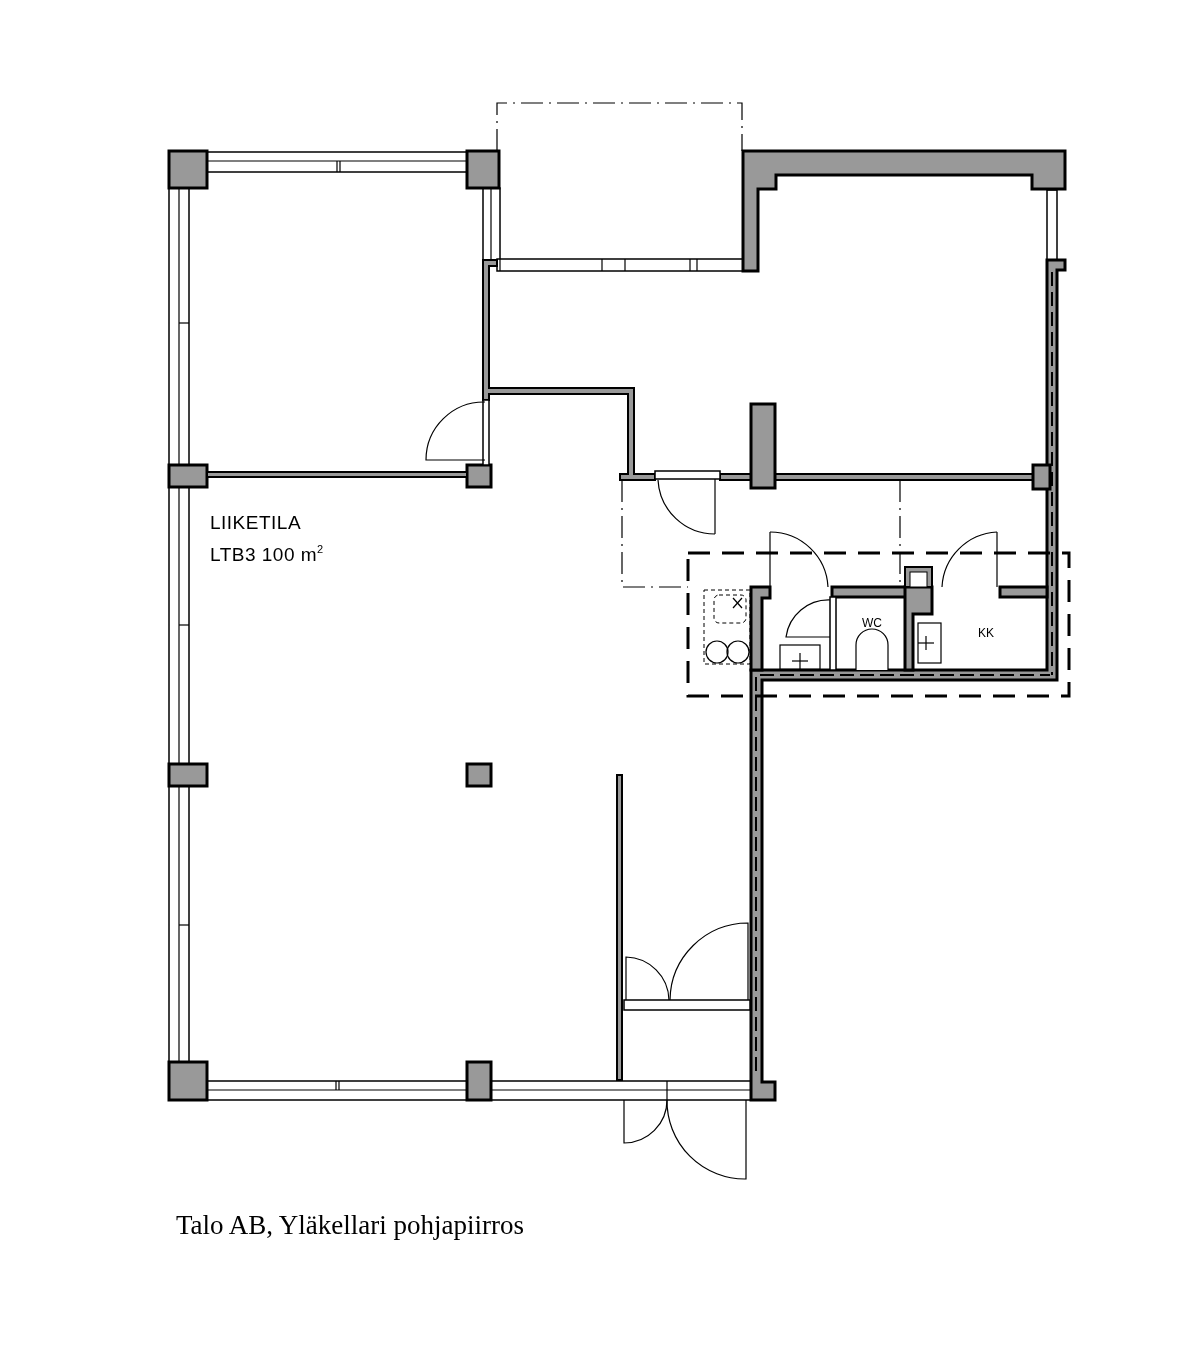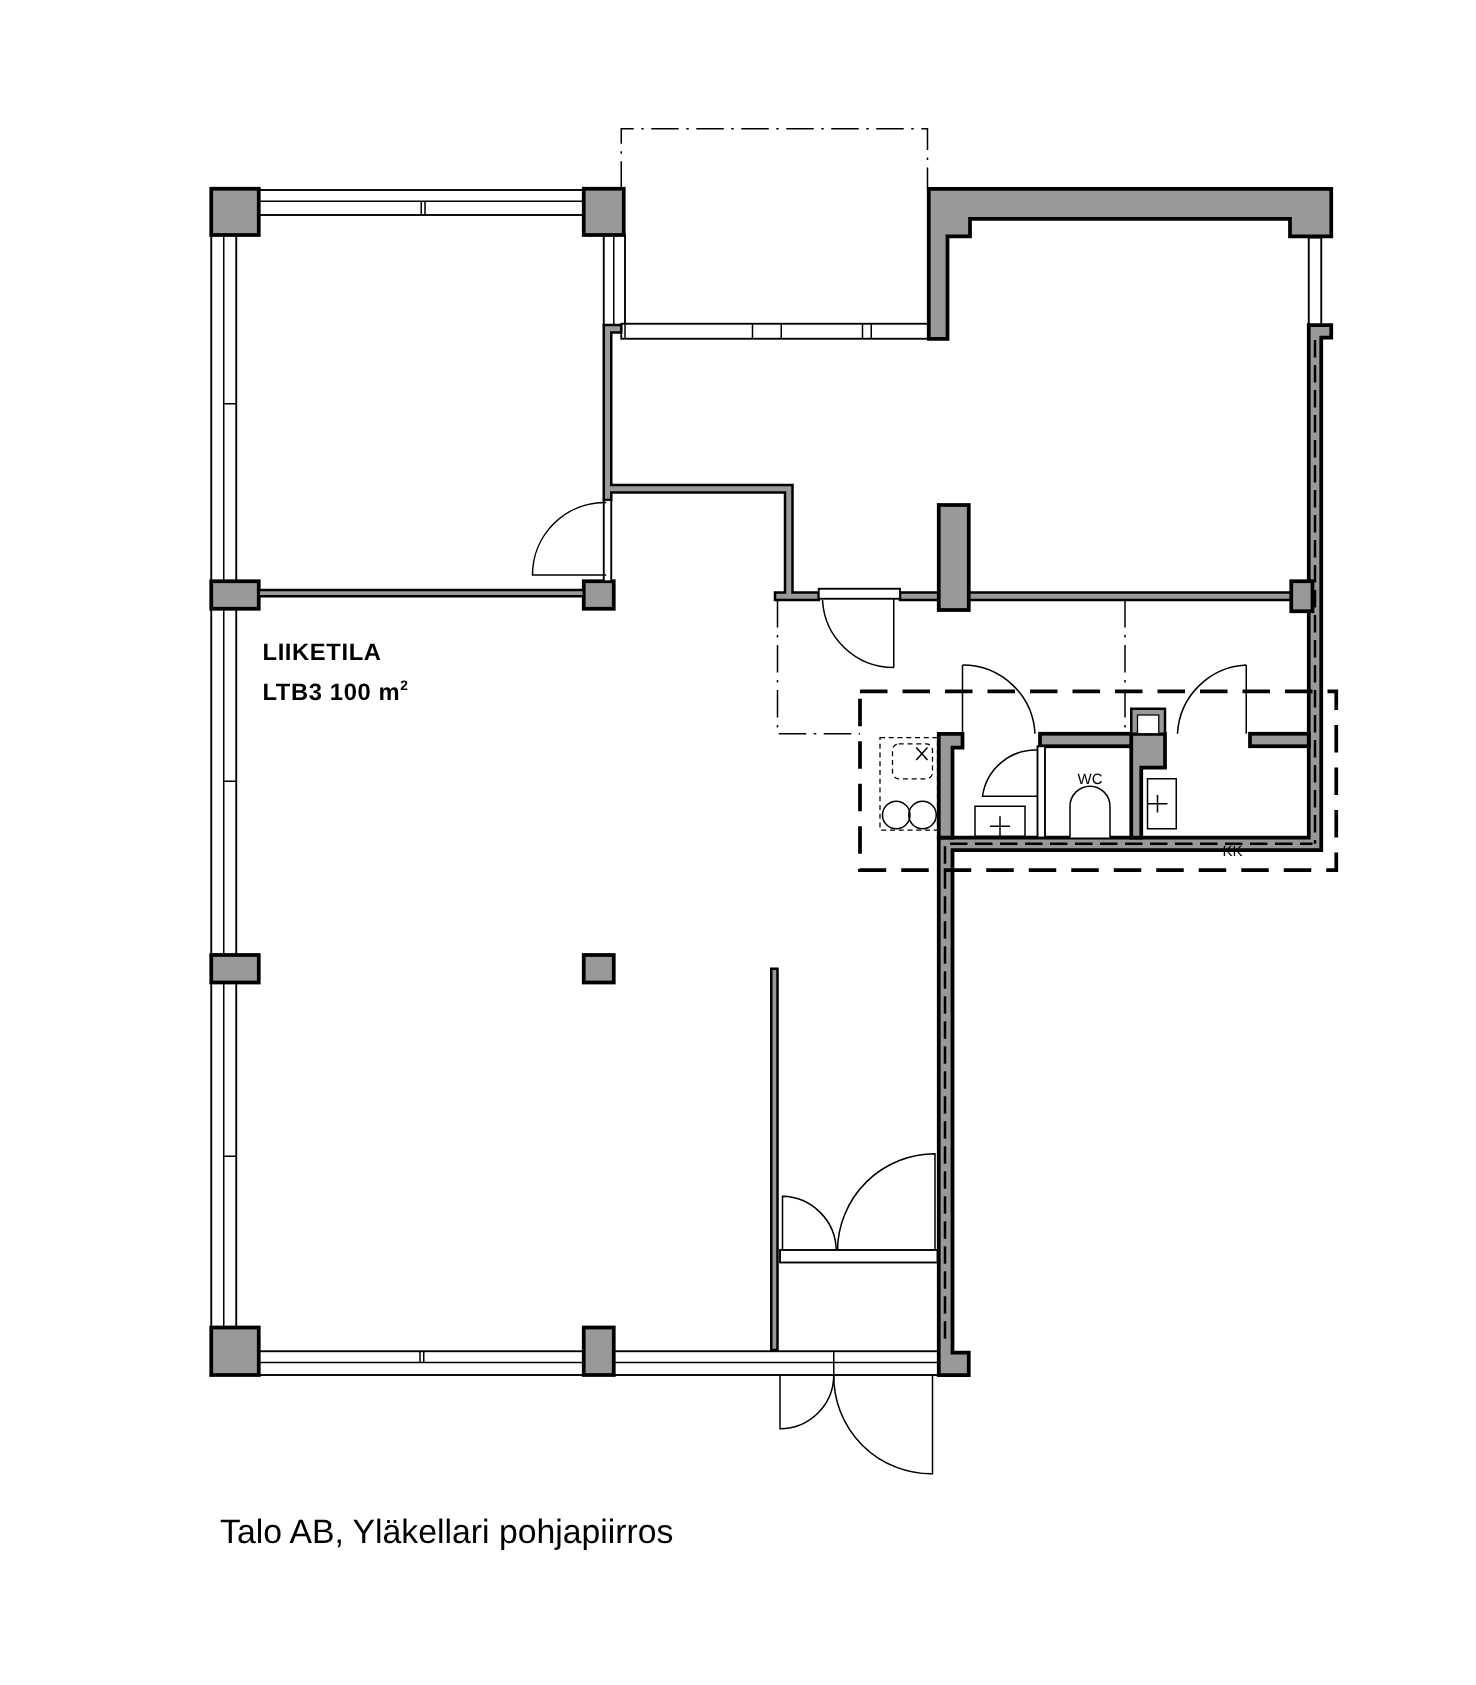--- a/index.html
+++ b/index.html
@@ -8,23 +8,23 @@
   .wall { fill: #999999; stroke: #000; stroke-width: 3; }
   .pillar { fill: #999999; stroke: #000; stroke-width: 3; }
   .thinwall { fill: #999999; stroke: #000; stroke-width: 2; }
   .glass { fill: #ffffff; stroke: #000; stroke-width: 1.5; }
   .line { fill: none; stroke: #000; stroke-width: 1.2; }
   .dashdot { fill: none; stroke: #000; stroke-width: 1.2; stroke-dasharray: 22 6 2 6; }
   .bigdash { fill: none; stroke: #000; stroke-width: 3; stroke-dasharray: 22 12; }
   .innerdash { fill: none; stroke: #000; stroke-width: 2; stroke-dasharray: 14 6; }
   .fixture { fill: #fff; stroke: #000; stroke-width: 1.2; }
   .fixture-dash { fill: none; stroke: #000; stroke-width: 1; stroke-dasharray: 4 3; }
-  .room-label { position: absolute; font-family: "Liberation Sans", "DejaVu Sans", sans-serif; font-weight: bold; font-size: 19px; color: #000; line-height: 26px; letter-spacing: 0.5px; }
+  .room-label { position: absolute; font-family: "Liberation Sans", "DejaVu Sans", sans-serif; font-weight: normal; font-size: 19px; color: #000; line-height: 26px; letter-spacing: 0.5px; }
   .small-label { position: absolute; font-family: "Liberation Sans", "DejaVu Sans", sans-serif; font-size: 12px; color: #000; }
-  .caption { position: absolute; left: 176px; top: 1210px; font-family: Liberation Sans, sans-serif; font-size: 27px; color: #000; }
+  .caption { position: absolute; left: 176px; top: 1210px; font-family: Liberation Serif, serif; font-size: 27px; color: #000; }
   sup { font-size: 11px; vertical-align: 8px; }
 </style>
 </head>
 <body>
 
 <svg id="plan" width="1181" height="1348" viewBox="0 0 1181 1348">
 
   <g>
     <rect class="glass" x="169" y="188" width="20" height="287"></rect>
     <line class="line" x1="179" y1="188" x2="179" y2="475"></line>
@@ -169,15 +169,15 @@
 
   <path class="fixture" d="M856,670 L856,645 A16,16 0 0 1 888,645 L888,670"></path>
 </svg>
 
 <div class="room-label" style="left:210px; top:510px;">
   <div>LIIKETILA</div>
   <div><span>LTB3</span> <span>100</span> <span>m</span><sup>2</sup></div>
 </div>
 
 <div class="small-label" style="left:862px; top:616px;">WC</div>
-<div class="small-label" style="left:978px; top:626px;margin-top:48px;">KK</div>
+<div class="small-label" style="left:978px; top:626px;">KK</div>
 
 <div class="caption">Talo AB, Yläkellari pohjapiirros</div>
 
 </body></html>

